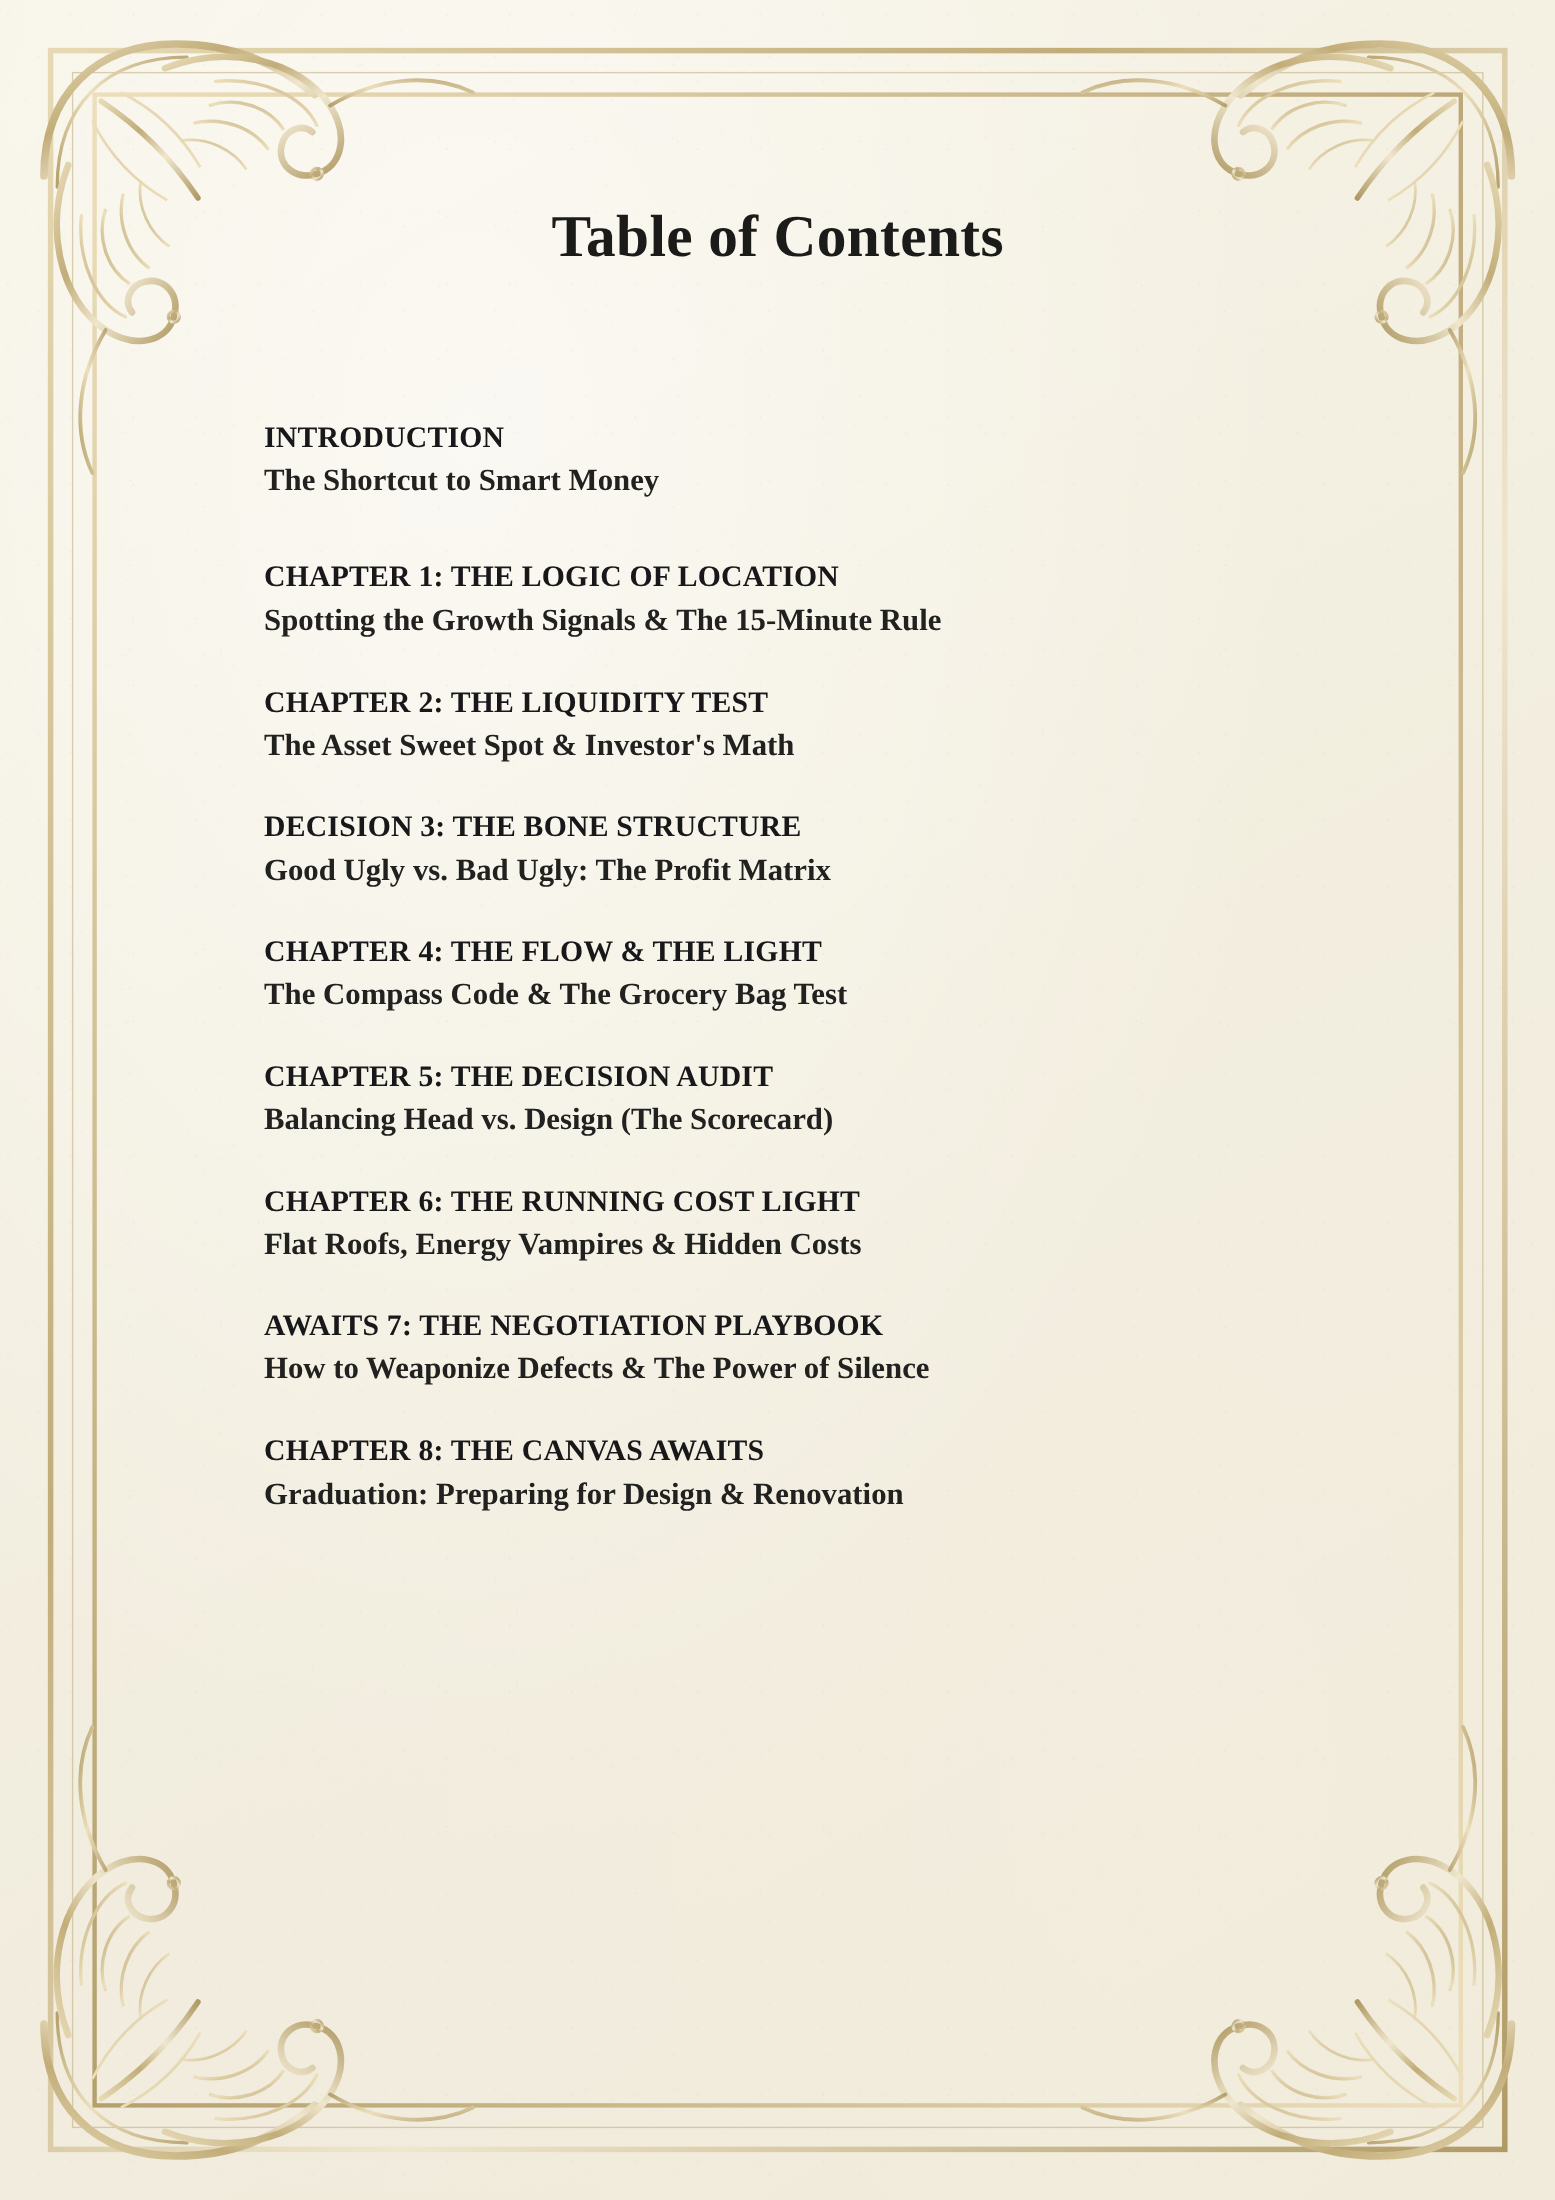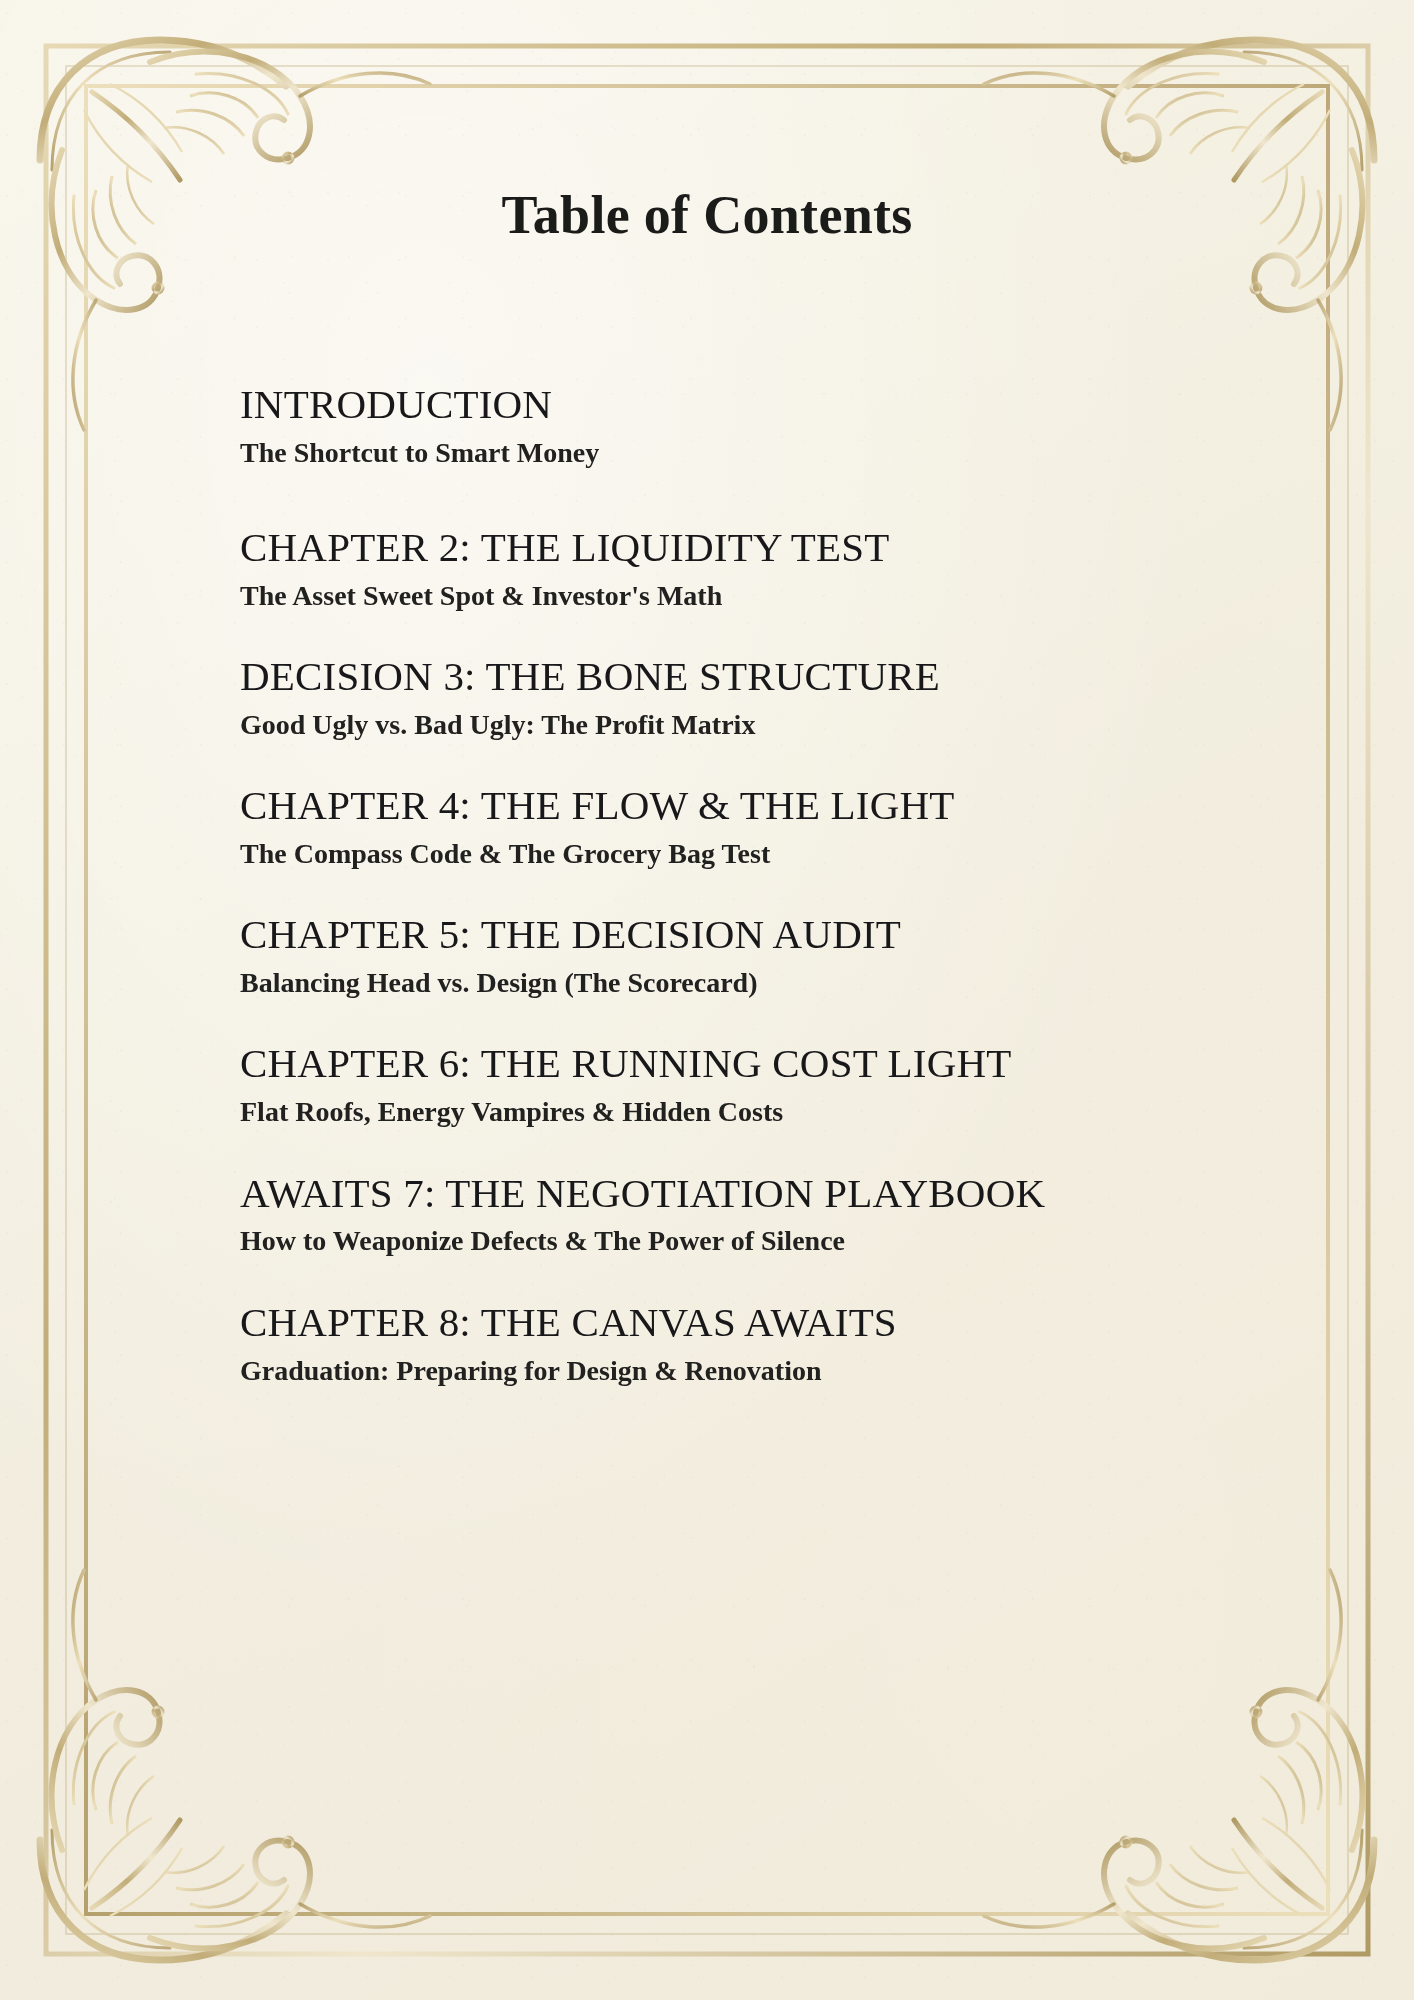--- a/index.html
+++ b/index.html
@@ -67,22 +67,22 @@
     top: 382px;
     width: 940px;
   }
   .toc-entry {
     margin-bottom: 42px;
   }
   .toc-entry:first-child {
     margin-bottom: 56px;
   }
   .entry-title {
-    font-size: 41px;
-    font-weight: normal;
+    font-size: 27px;
+    font-weight: bold;
     color: #18181a;
     letter-spacing: .2px;
     line-height: 1.12;
   }
   .entry-sub {
     font-size: 28px;
     font-weight: bold;
     color: #212120;
     margin-top: 9px;
     line-height: 1.15;
@@ -154,20 +154,24 @@
   <div class="content">
     <div class="doc-title">Table of Contents</div>
 
     <div class="toc">
 
       <div class="toc-entry">
         <div class="entry-title">INTRODUCTION</div>
         <div class="entry-sub">The Shortcut to Smart Money</div>
       </div>
 
+      <div class="toc-entry">
+        <div class="entry-title">CHAPTER 1: THE LOGIC OF LOCATION</div>
+        <div class="entry-sub">Spotting the Growth Signals &amp; The 15-Minute Rule</div>
+      </div>
 
       <div class="toc-entry">
         <div class="entry-title">CHAPTER 2: THE LIQUIDITY TEST</div>
         <div class="entry-sub">The Asset Sweet Spot &amp; Investor's Math</div>
       </div>
 
       <div class="toc-entry">
         <div class="entry-title">DECISION 3: THE BONE STRUCTURE</div>
         <div class="entry-sub">Good Ugly vs. Bad Ugly: The Profit Matrix</div>
       </div>

